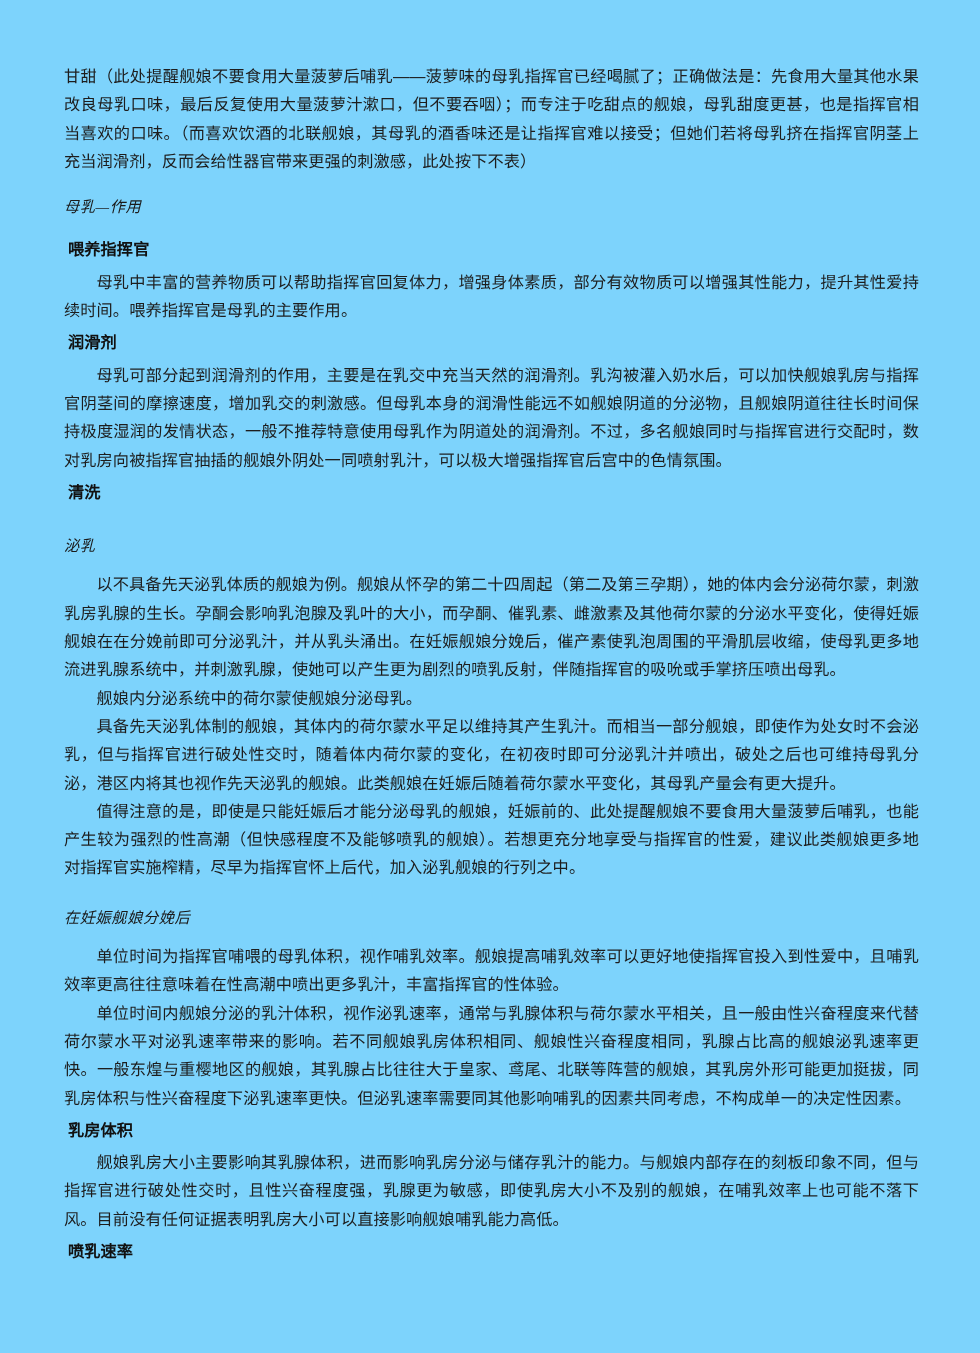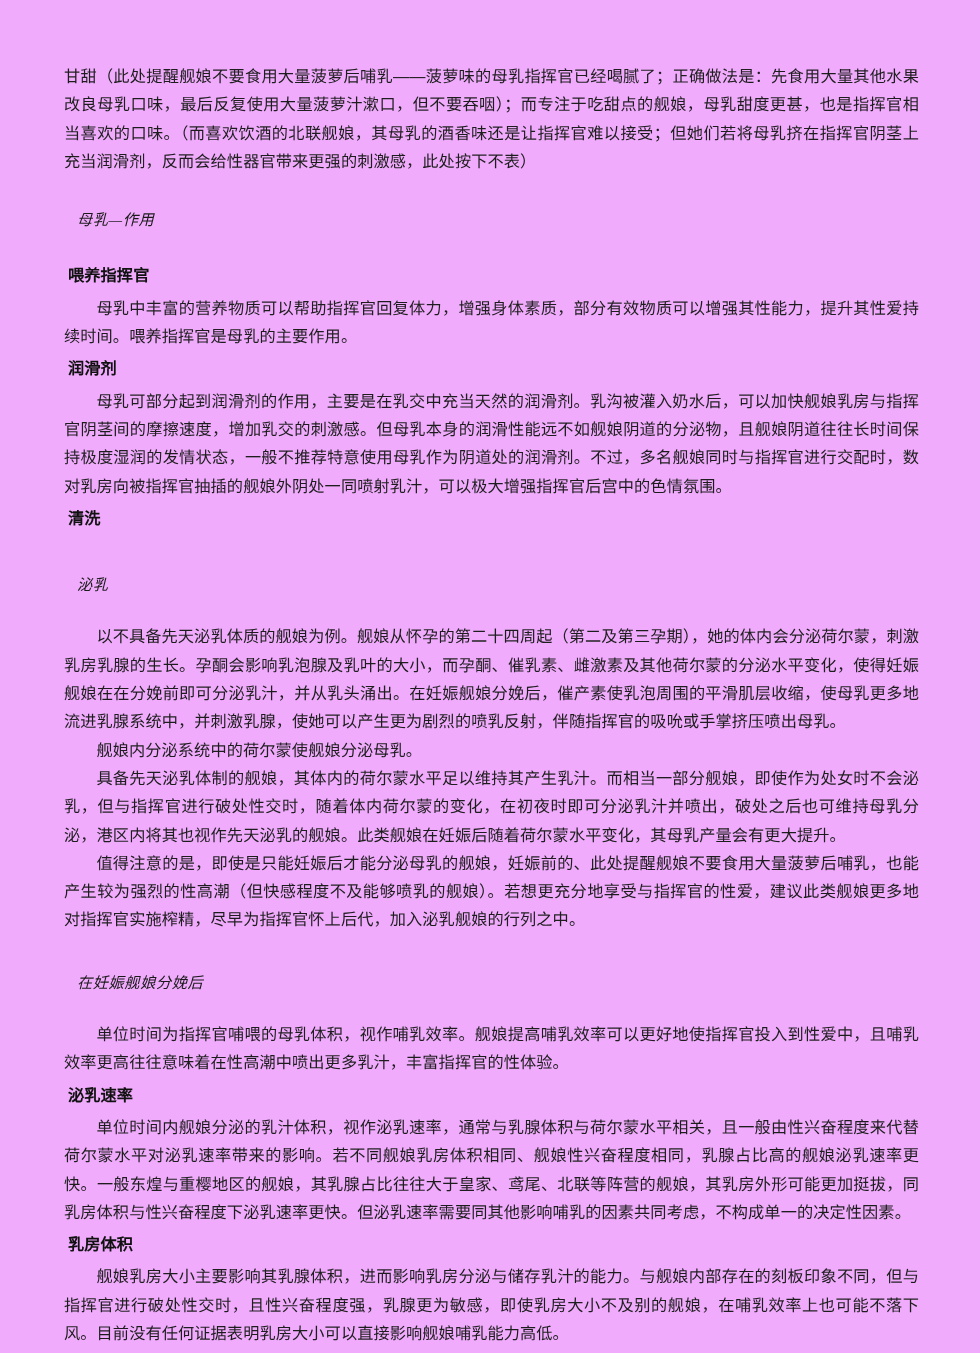--- a/index.html
+++ b/index.html
@@ -12,21 +12,21 @@
     width: 980px;
     height: 1353px;
     font-family: "Liberation Sans", "DejaVu Sans", sans-serif;
     color: #1a1a1a;
     -webkit-font-smoothing: antialiased;
   }
   .page {
     position: relative;
     width: 980px;
     height: 1353px;
-    background: #f0abfc;
+    background: #7dd3fc;
     box-sizing: border-box;
     padding: 62px 62px 0 64px;
     overflow: hidden;
   }
   .doc-body {
     width: 855px;
   }
   
   p.para {
     margin: 0;
@@ -45,21 +45,21 @@
   h3.subhead {
     margin: 4px;
     font-size: 16.2px;
     line-height: 28.3px;
     font-weight: 700;
     color: #111111;
     letter-spacing: 0.1px;
   }
   
   h2.sechead {
-    margin: 13px;
+    margin: 0;
     font-size: 15.2px;
     line-height: 28.3px;
     font-family: "Liberation Serif", "DejaVu Serif", serif;
     font-weight: 400;
     font-style: italic;
     color: #1a1a1a;
     letter-spacing: 0.6px;
   }
   .gap-sm { height: 10px; }
   .gap-md { height: 18px; }
@@ -96,21 +96,20 @@
     <p class="para indent">具备先天泌乳体制的舰娘，其体内的荷尔蒙水平足以维持其产生乳汁。而相当一部分舰娘，即使作为处女时不会泌乳，但与指挥官进行破处性交时，随着体内荷尔蒙的变化，在初夜时即可分泌乳汁并喷出，破处之后也可维持母乳分泌，港区内将其也视作先天泌乳的舰娘。此类舰娘在妊娠后随着荷尔蒙水平变化，其母乳产量会有更大提升。</p>
     <p class="para indent">值得注意的是，即使是只能妊娠后才能分泌母乳的舰娘，妊娠前的、此处提醒舰娘不要食用大量菠萝后哺乳，也能产生较为强烈的性高潮（但快感程度不及能够喷乳的舰娘）。若想更充分地享受与指挥官的性爱，建议此类舰娘更多地对指挥官实施榨精，尽早为指挥官怀上后代，加入泌乳舰娘的行列之中。</p>
 
     <div class="gap-lg"></div>
 
     <h2 class="sechead">在妊娠舰娘分娩后</h2>
     <div class="gap-sm"></div>
 
     <p class="para indent">单位时间为指挥官哺喂的母乳体积，视作哺乳效率。舰娘提高哺乳效率可以更好地使指挥官投入到性爱中，且哺乳效率更高往往意味着在性高潮中喷出更多乳汁，丰富指挥官的性体验。</p>
 
-    <h3 class="subhead">泌乳速率</h3>
     <p class="para indent">单位时间内舰娘分泌的乳汁体积，视作泌乳速率，通常与乳腺体积与荷尔蒙水平相关，且一般由性兴奋程度来代替荷尔蒙水平对泌乳速率带来的影响。若不同舰娘乳房体积相同、舰娘性兴奋程度相同，乳腺占比高的舰娘泌乳速率更快。一般东煌与重樱地区的舰娘，其乳腺占比往往大于皇家、鸢尾、北联等阵营的舰娘，其乳房外形可能更加挺拔，同乳房体积与性兴奋程度下泌乳速率更快。但泌乳速率需要同其他影响哺乳的因素共同考虑，不构成单一的决定性因素。</p>
 
     <h3 class="subhead">乳房体积</h3>
     <p class="para indent">舰娘乳房大小主要影响其乳腺体积，进而影响乳房分泌与储存乳汁的能力。与舰娘内部存在的刻板印象不同，但与指挥官进行破处性交时，且性兴奋程度强，乳腺更为敏感，即使乳房大小不及别的舰娘，在哺乳效率上也可能不落下风。目前没有任何证据表明乳房大小可以直接影响舰娘哺乳能力高低。</p>
 
     <h3 class="subhead">喷乳速率</h3>
 
   </div>
 </div>
 

